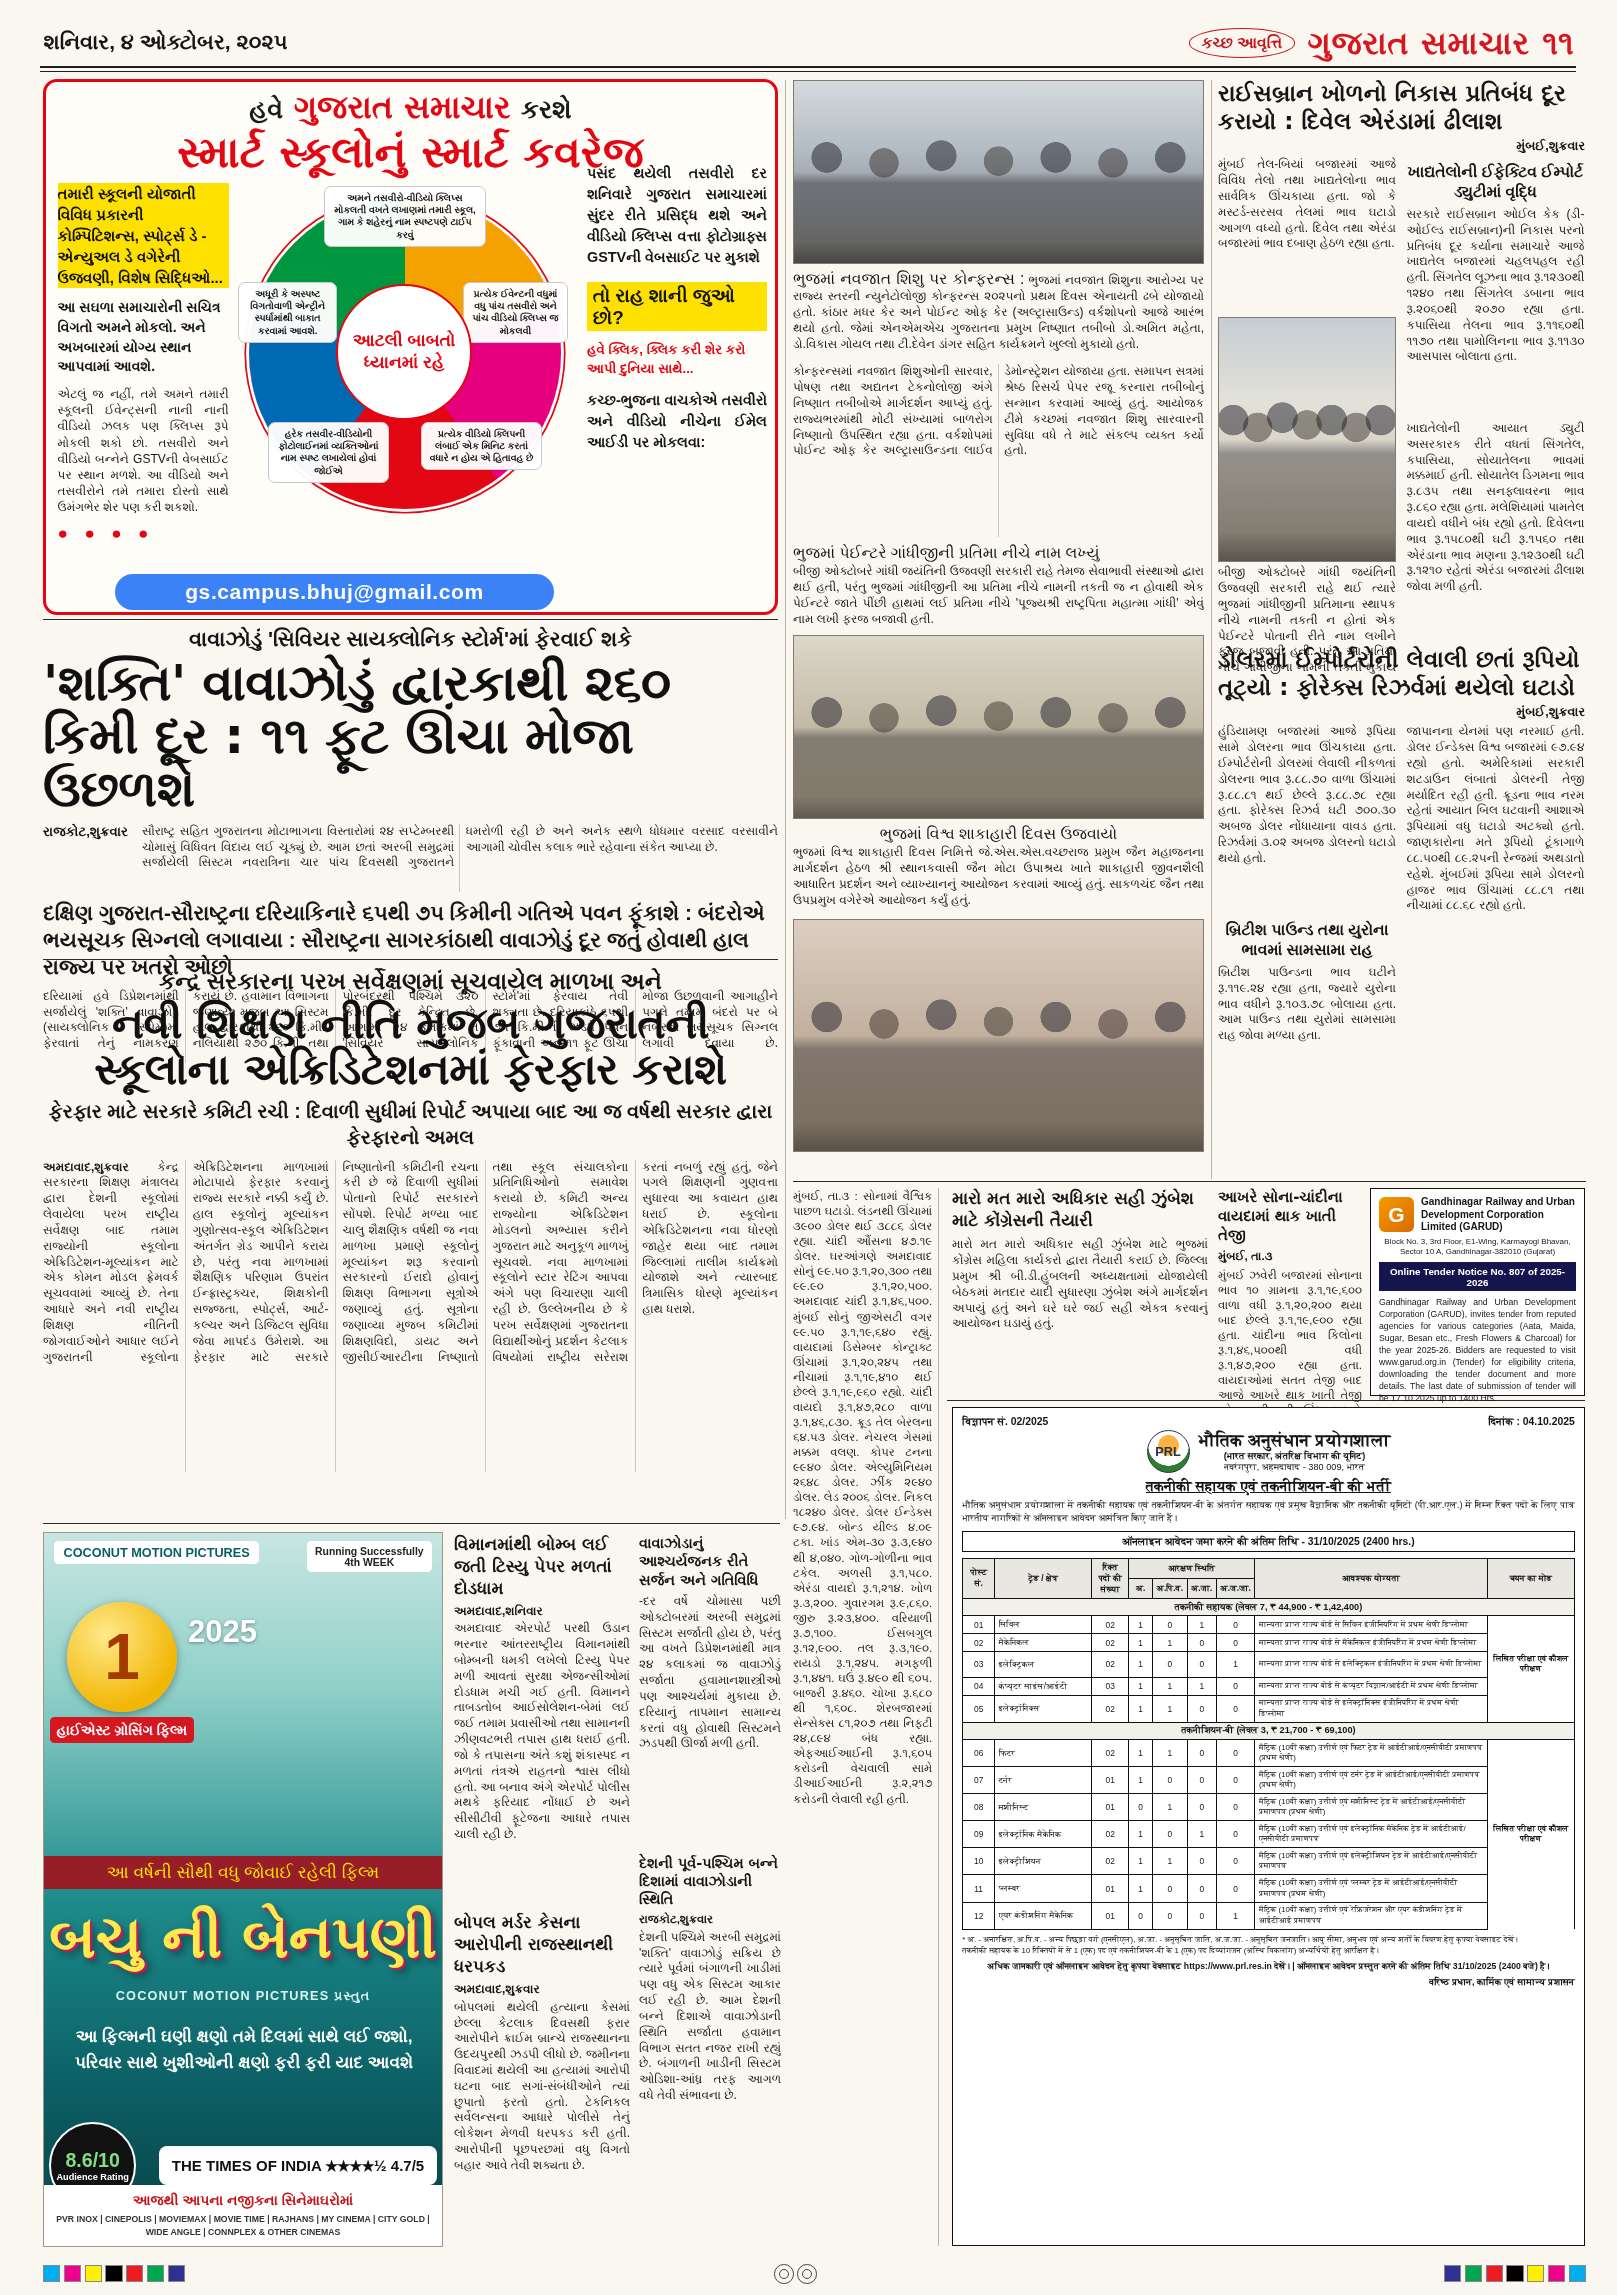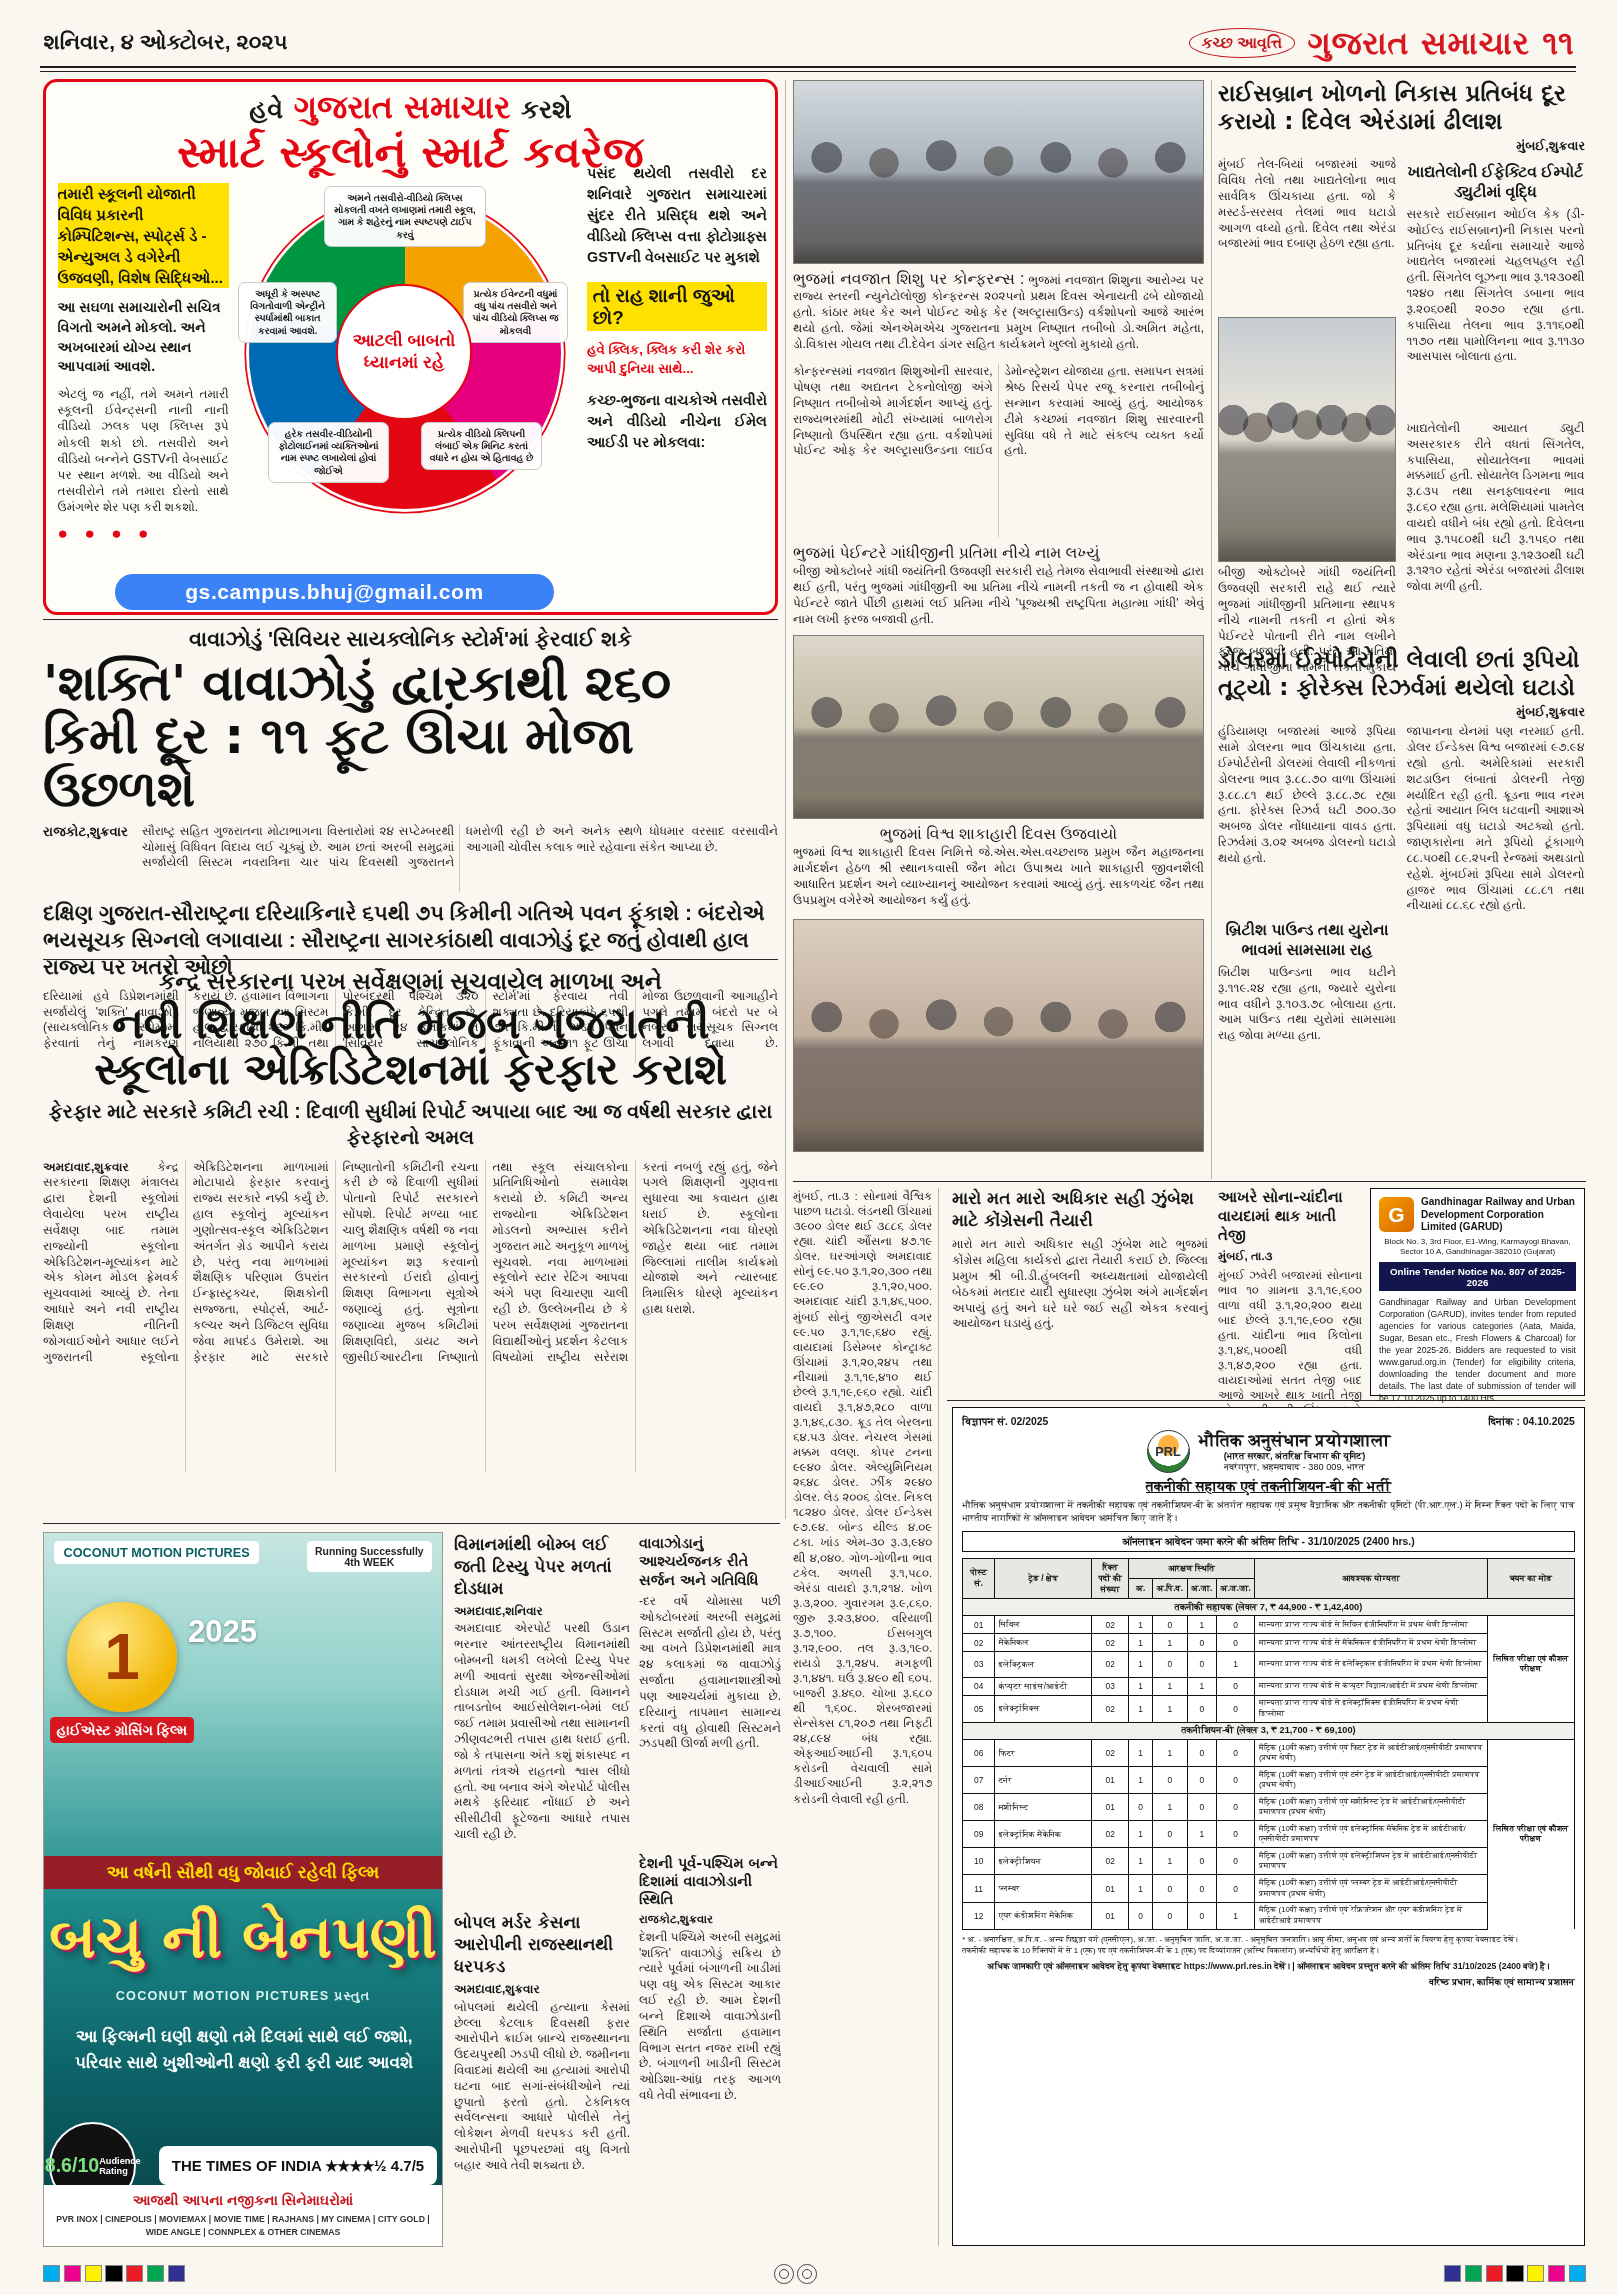--- a/index.html
+++ b/index.html
@@ -74,26 +74,26 @@
 .mega{font-size:50px;font-weight:800;line-height:1.06;letter-spacing:-0.6px;font-family:"DejaVu Sans",sans-serif;color:#101010}
 .mega2{font-size:43px;font-weight:800;line-height:1.08;letter-spacing:-0.6px;font-family:"DejaVu Sans",sans-serif;color:#101010;text-align:center}
 .subdeck{font-size:21px;font-weight:800;line-height:1.3}
 
 .movie{border:1.7px solid #9d988c;background:linear-gradient(180deg,#c8e6e2 0%,#8fd0c9 22%,#1d8a8a 52%,#0b5f64 78%,#083f44 100%);overflow:hidden}
 .mv-studio{position:absolute;left:10.4px;top:8px;background:#fff;border-radius:4.6px;padding:4.6px 9.2px;font-size:12.7px;font-weight:800;color:#0a5f64}
 .mv-running{position:absolute;right:10.4px;top:8px;background:#fff;border-radius:4.6px;padding:4.6px 8px;font-size:10.4px;font-weight:bold;color:#222;text-align:center;white-space:pre-line}
 .mv-badge{position:absolute;left:23px;top:69px;width:110px;height:110px;border-radius:50%;background:radial-gradient(circle at 35% 30%,#ffe98a,#f2b705 70%);display:flex;align-items:center;justify-content:center;font-size:64px;font-weight:800;color:#a33b00;box-shadow:0 2.3px 8px rgba(0,0,0,.35)}
 .mv-badge-label{position:absolute;left:5.8px;top:184px;width:144px;background:#d6171f;color:#fff;font-weight:800;font-size:14px;text-align:center;padding:4.6px 2.3px;border-radius:4.6px}
 .mv-year{position:absolute;left:144px;top:81px;font-size:31px;font-weight:800;color:#fff;text-shadow:0 1.2px 3.5px rgba(0,0,0,.4)}
-.mv-tagline-top{position:absolute;left:0;top:323px;width:100%;text-align:center;background:rgba(160,20,30,.92);color:#ffe100;font-size:17.3px;font-weight:700;padding:5.8px 0}
+.mv-tagline-top{position:absolute;left:0;top:323px;width:100%;text-align:center;background:rgba(160,20,30,.92);color:#ffe100;font-size:17.3px;font-weight:400;padding:5.8px 0}
 .mv-title{position:absolute;left:0;top:370px;width:100%;text-align:center;font-size:58px;font-weight:800;color:#ffe84d;text-shadow:2.3px 2.3px 0 #c2185b,4.6px 4.6px 8px rgba(0,0,0,.45);font-family:"DejaVu Sans",sans-serif}
 .mv-presents{position:absolute;left:0;top:456px;width:100%;text-align:center;color:#d8f4f0;font-size:12.7px;font-weight:bold;letter-spacing:1.2px}
 .mv-msg{position:absolute;left:23px;top:491px;width:354px;text-align:center;color:#fff;font-size:17px;font-weight:bold;line-height:1.5}
 .mv-ratings{position:absolute;left:0;top:589px;width:100%;display:flex;justify-content:center;gap:23px}
-.mv-r1{background:#111;color:#7ee081;border-radius:50%;width:87px;height:87px;display:flex;flex-direction:row;align-items:center;justify-content:center;font-weight:800;font-size:19.6px;border:2.3px solid #fff}
+.mv-r1{background:#111;color:#7ee081;border-radius:50%;width:87px;height:87px;display:flex;flex-direction:column;align-items:center;justify-content:center;font-weight:800;font-size:19.6px;border:2.3px solid #fff}
 .mv-r1 small{font-size:9.2px;color:#fff;font-weight:bold}
 .mv-r2{background:#fff;color:#111;border-radius:8px;padding:10.4px 12.7px;font-weight:800;font-size:15px;align-self:center;text-align:center}
 .mv-footer{position:absolute;left:0;bottom:0;width:100%;background:#fff;padding:7px 9.2px;text-align:center}
 .mv-fnote{font-size:14px;font-weight:800;color:#c4151c}
 .mv-cinemas{font-size:8.7px;font-weight:bold;color:#333;margin-top:3.5px;line-height:1.5}
 
 .garud{border:1.7px solid #111;background:#fff;padding:7px 8px}
 .garud-top{display:flex;gap:7px;align-items:center}
 .garud-logo{width:35px;height:35px;background:linear-gradient(135deg,#f59a00,#d96a00);color:#fff;font-weight:800;font-size:21px;display:flex;align-items:center;justify-content:center;border-radius:5.8px;flex:0 0 auto}
 .garud-name{font-size:10px;font-weight:800;line-height:1.25}

